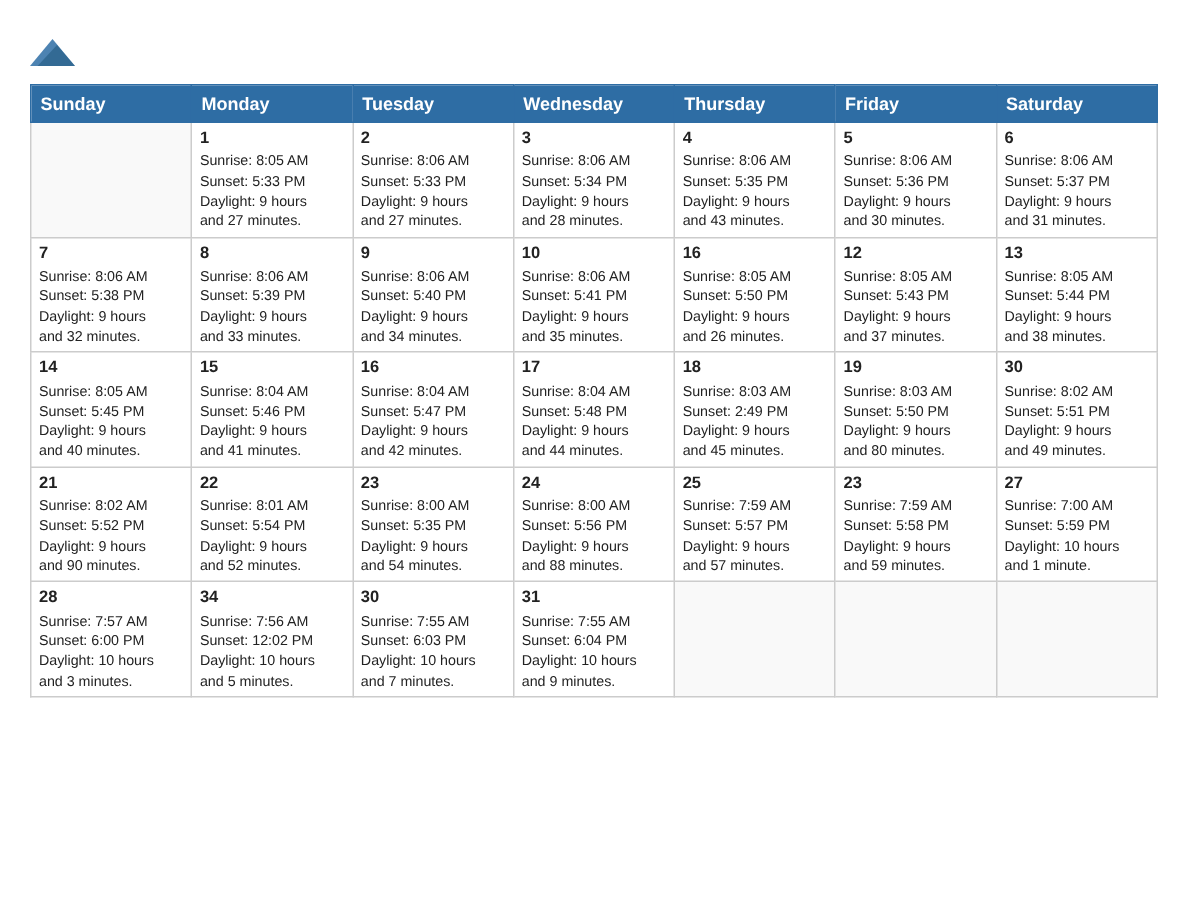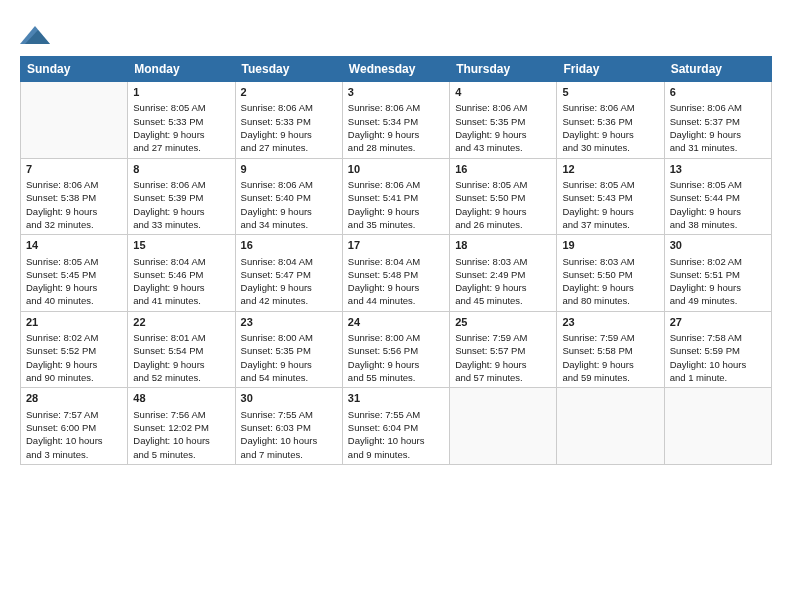--- a/index.html
+++ b/index.html
@@ -287,54 +287,54 @@
             <div>Sunrise: 8:00 AM</div>
             <div>Sunset: 5:35 PM</div>
             <div>Daylight: 9 hours</div>
             <div>and 54 minutes.</div>
           </td>
           <td>
             <span class="day-num">24</span>
             <div>Sunrise: 8:00 AM</div>
             <div>Sunset: 5:56 PM</div>
             <div>Daylight: 9 hours</div>
-            <div>and 55 minutes.</div>
+            <div>and 88 minutes.</div>
           </td>
           <td>
             <span class="day-num">25</span>
             <div>Sunrise: 7:59 AM</div>
             <div>Sunset: 5:57 PM</div>
             <div>Daylight: 9 hours</div>
             <div>and 57 minutes.</div>
           </td>
           <td>
             <span class="day-num">23</span>
             <div>Sunrise: 7:59 AM</div>
             <div>Sunset: 5:58 PM</div>
             <div>Daylight: 9 hours</div>
             <div>and 59 minutes.</div>
           </td>
           <td>
             <span class="day-num">27</span>
-            <div>Sunrise: 7:58 AM</div>
+            <div>Sunrise: 7:00 AM</div>
             <div>Sunset: 5:59 PM</div>
             <div>Daylight: 10 hours</div>
             <div>and 1 minute.</div>
           </td>
         </tr>
         <tr>
           <td>
             <span class="day-num">28</span>
             <div>Sunrise: 7:57 AM</div>
             <div>Sunset: 6:00 PM</div>
             <div>Daylight: 10 hours</div>
             <div>and 3 minutes.</div>
           </td>
           <td>
-            <span class="day-num">48</span>
+            <span class="day-num">34</span>
             <div>Sunrise: 7:56 AM</div>
             <div>Sunset: 12:02 PM</div>
             <div>Daylight: 10 hours</div>
             <div>and 5 minutes.</div>
           </td>
           <td>
             <span class="day-num">30</span>
             <div>Sunrise: 7:55 AM</div>
             <div>Sunset: 6:03 PM</div>
             <div>Daylight: 10 hours</div>

